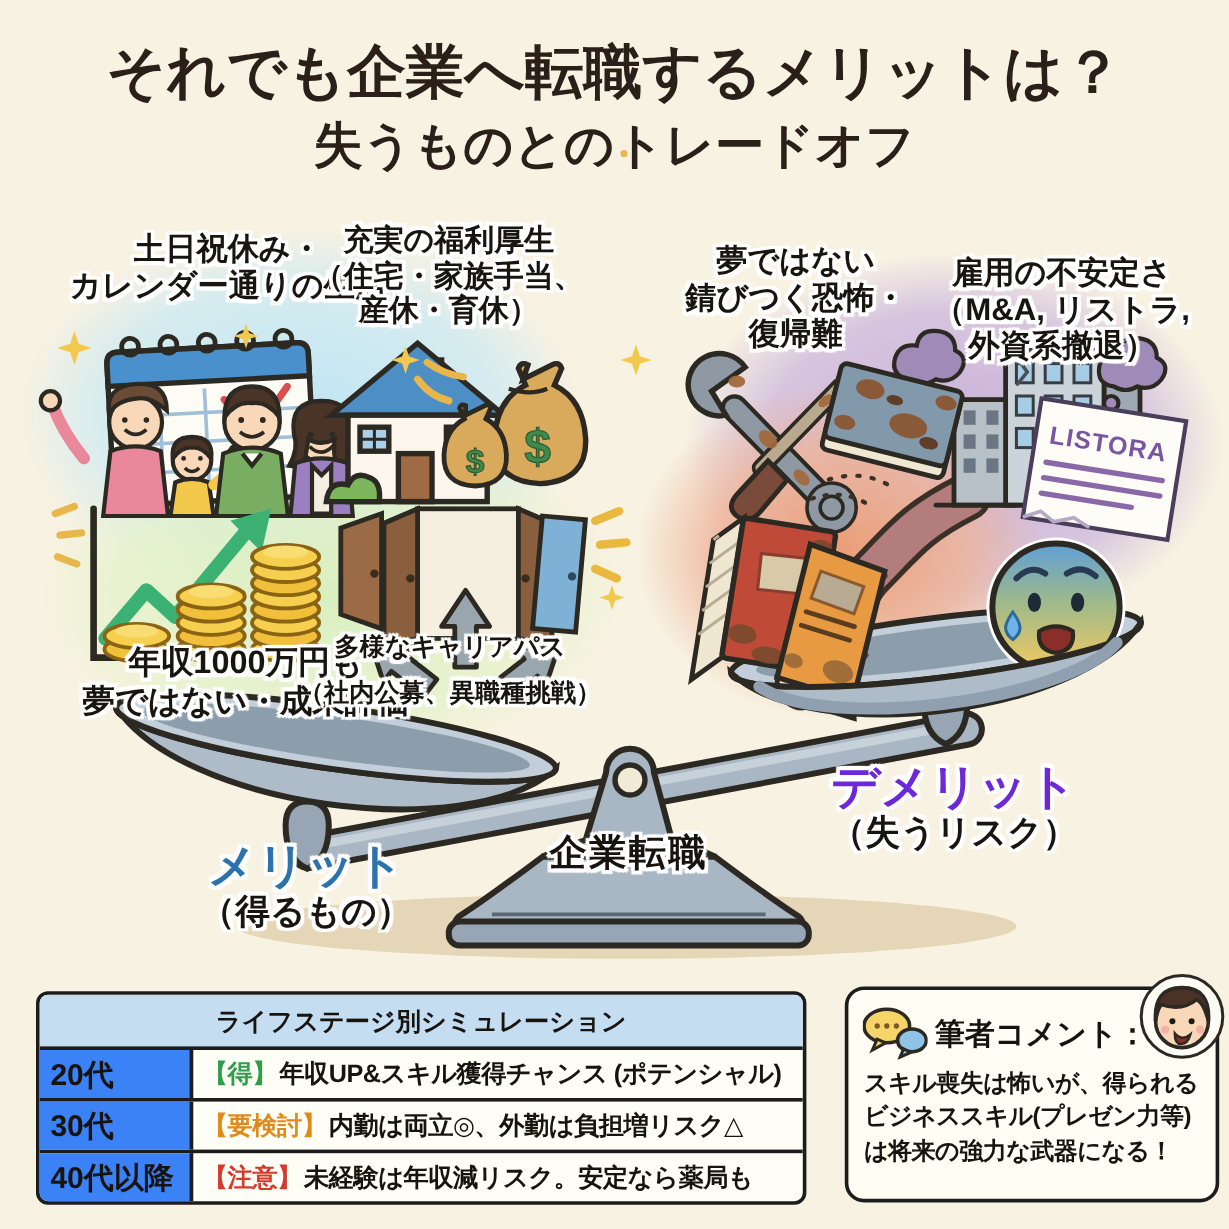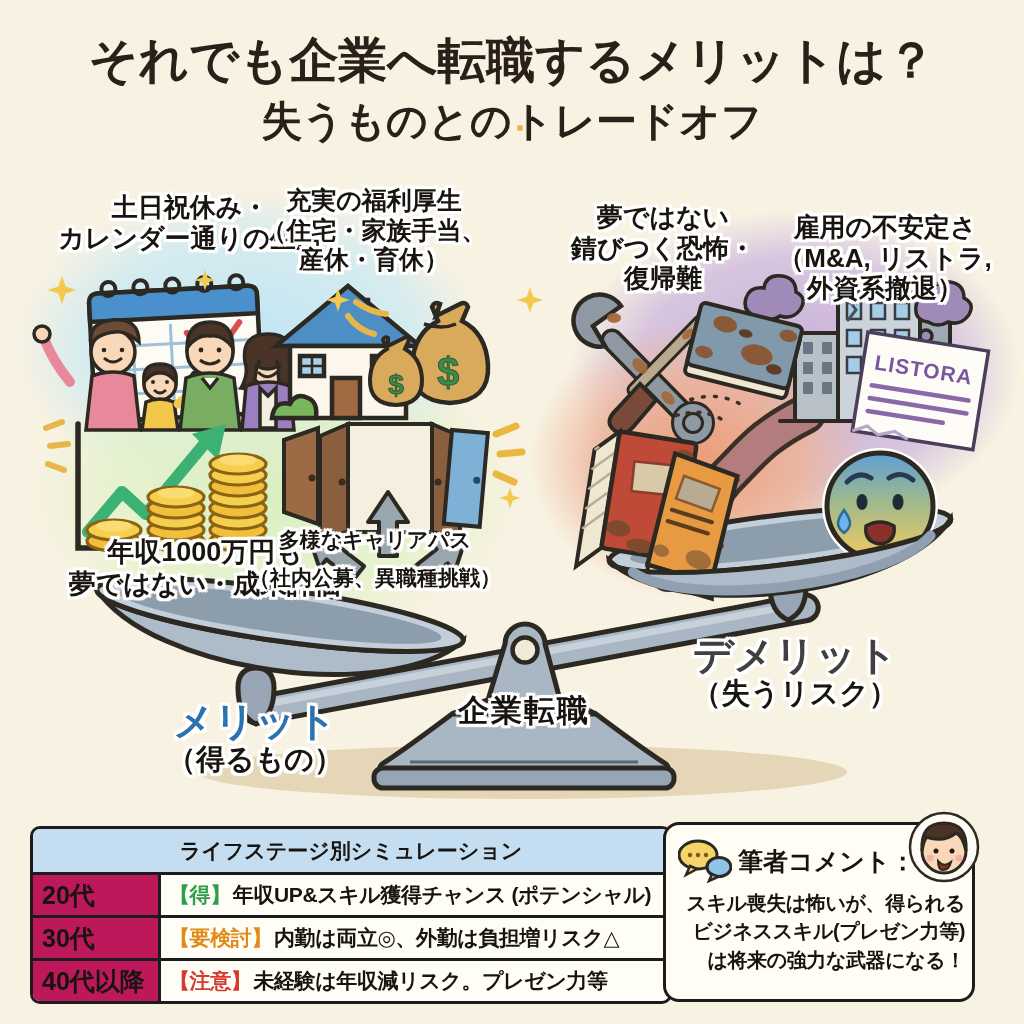--- a/index.html
+++ b/index.html
@@ -28,55 +28,55 @@
   .lbl-holiday   { left: 12px;  top: 192px; width: 356px; font-size: 26px; }
   .lbl-welfare   { left: 246px; top: 186px; width: 256px; font-size: 25px; }
   .lbl-skill     { left: 545px; top: 202px; width: 236px; font-size: 26px; }
   .lbl-employ    { left: 758px; top: 212px; width: 254px; font-size: 26px; }
   .lbl-income    { left: 25px;  top: 537px; width: 360px; font-size: 27px; }
   .lbl-career    { left: 233px; top: 528px; width: 284px; font-size: 21px; }
   .lbl-careersub { left: 233px; top: 566px; width: 284px; font-size: 21px; }
 
   .merit-title   { left: 128px; top: 694px; width: 254px; font-size: 40px; font-weight: 800; color: #2b72ae; }
   .merit-sub     { left: 128px; top: 740px; width: 254px; font-size: 29px; font-weight: 800; color: #18140f; }
-  .demerit-title { left: 668px; top: 628px; width: 254px; font-size: 40px; font-weight: 800; color: #404040; }
+  .demerit-title { left: 668px; top: 628px; width: 254px; font-size: 40px; font-weight: 800; color: #6d28d9; }
   .demerit-sub   { left: 668px; top: 674px; width: 254px; font-size: 29px; font-weight: 800; color: #18140f; }
   .scale-center  { left: 420px; top: 690px; width: 208px; font-size: 31px; font-weight: 800; letter-spacing: 2px; color:#17130e; }
 
   
   .sim-table {
     left: 30px; top: 826px; width: 642px; height: 178px;
     background: #fffef6; border: 3.5px solid #1c1c1c; border-radius: 10px;
     overflow: hidden; display: flex; flex-direction: column;
   }
   .sim-header {
     height: 46px; background: #c4ddf0; border-bottom: 3px solid #1c1c1c;
     display: flex; align-items: center; justify-content: center;
     font-size: 21px; font-weight: 800; color:#17130e;
   }
   .sim-row { flex: 1; display: flex; border-bottom: 3px solid #1c1c1c; }
   .sim-row:last-child { border-bottom: none; }
   .sim-age {
-    width: 128px; background: #be185d; border-right: 3px solid #1c1c1c;
+    width: 128px; background: #3b82f6; border-right: 3px solid #1c1c1c;
     display: flex; align-items: center; padding-left: 9px;
     font-size: 25px; font-weight: 800; color:#17130e;
   }
   .sim-text {
     flex: 1; display: flex; align-items: center; padding-left: 8px; padding-right: 4px;
     font-size: 21px; font-weight: 800; letter-spacing: -0.4px; color:#17130e; white-space: nowrap;
   }
   .tag { margin-right: 2px; }
   .tag-green  { color: #2f9e4a; }
   .tag-orange { color: #e08a1a; }
   .tag-red    { color: #d43a2e; }
 
   
   .comment-box {
-    left: 663px; top: 822px; width: 312px; height: 180px;
-    background: #fffdf4; border: 3.5px solid #1c1c1c; border-radius: 16px; text-align: right;
+    left: 704px; top: 822px; width: 312px; height: 180px;
+    background: #fffdf4; border: 3.5px solid #1c1c1c; border-radius: 16px;
   }
   .comment-title-row { position: absolute; left: 12px; top: 14px; display: flex; align-items: center; gap: 6px; }
   .comment-title { font-size: 25px; font-weight: 800; color:#17130e; }
   .comment-body {
     position: absolute; left: 13px; top: 64px; width: 286px;
     font-size: 20px; font-weight: 800; line-height: 1.42; letter-spacing: -0.4px; color:#17130e;
   }
   .avatar-wrap { position: absolute; right: -8px; top: -14px; width: 72px; height: 72px; }
 
   svg { display: block; }
@@ -483,21 +483,21 @@
     <div class="sim-age">30代</div>
     <div class="sim-text">
         <span class="tag tag-orange">【要検討】</span>
         <span>内勤は両立◎、外勤は負担増リスク△</span>
       </div>
   </div>
   <div class="sim-row">
     <div class="sim-age">40代以降</div>
     <div class="sim-text">
         <span class="tag tag-red">【注意】</span>
-        <span>未経験は年収減リスク。プレゼン力等</span>
+        <span>未経験は年収減リスク。安定なら薬局も</span>
       </div>
   </div>
 </div>
 
 <div class="abs comment-box">
   <div class="comment-title-row">
     <svg width="54" height="44" viewBox="0 0 54 44">
       <ellipse cx="20" cy="16" rx="19" ry="14" fill="#f5d469" stroke="#2c2822" stroke-width="3"></ellipse>
       <path d="M12,27 l-4,9 l11,-6 Z" fill="#f5d469" stroke="#2c2822" stroke-width="2.5"></path>
       <circle cx="12" cy="16" r="2.2" fill="#7a5a20"></circle>

